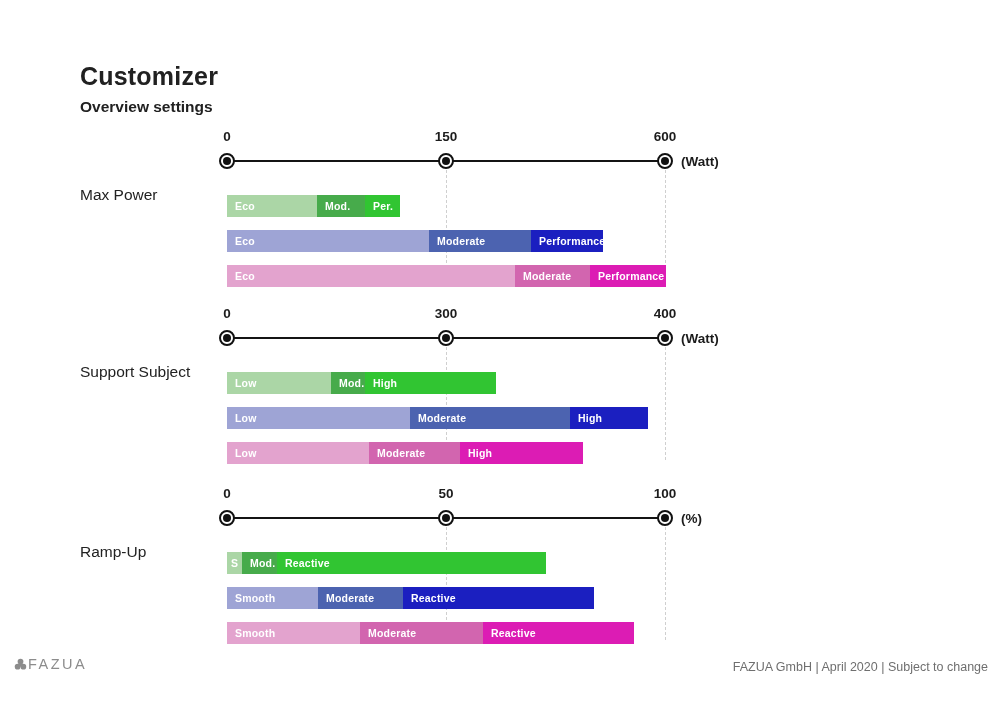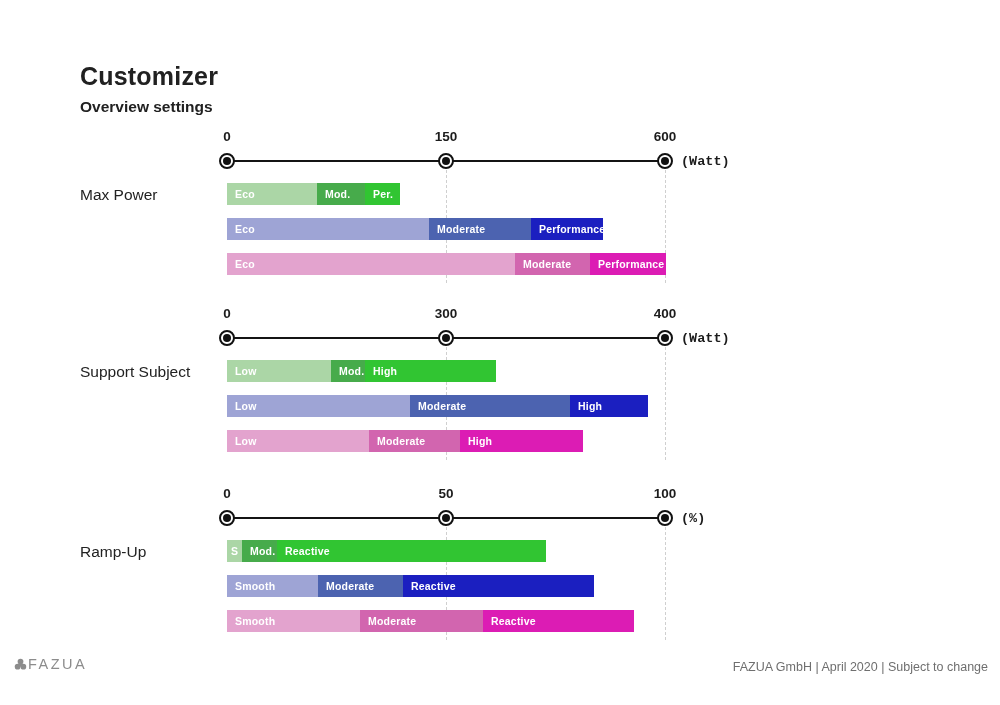--- a/index.html
+++ b/index.html
@@ -16,25 +16,25 @@
     position:absolute; top:3px; transform:translateX(-50%);
     font-size:13.5px; font-weight:600; color:#1c1c1c; height:18px; line-height:18px;
   }
   .track { position:absolute; left:227px; top:35px; width:438px; height:2px; background:#141414; }
   .handle {
     position:absolute; top:36px; transform:translate(-50%,-50%);
     width:16px; height:16px; border:2px solid #111; border-radius:50%; background:#fff;
     display:flex; align-items:center; justify-content:center; cursor:pointer;
   }
   .handle .dot { width:8px; height:8px; border-radius:50%; background:#111; }
-  .unit { position:absolute; left:681px; top:36px; transform:translateY(-50%); font-size:13.5px; font-weight:600; color:#1c1c1c;font-family:Liberation Mono, monospace; }
+  .unit { position:absolute; left:681px; top:36px; transform:translateY(-50%); font-size:13.5px; font-weight:600; color:#1c1c1c; }
   .dash { position:absolute; top:45px; height:113px; width:0; border-left:1px dashed #cfcfcf; }
   .sec-label { position:absolute; left:80px; top:61px; font-size:15.5px; font-weight:400; color:#222; }
 
-  .bar { position:absolute; left:227px; height:34px; display:flex; }
+  .bar { position:absolute; left:227px; height:34px; display:flex;align-items:flex-end; }
   .bar.b1 { top:58px; } .bar.b2 { top:93px; } .bar.b3 { top:128px; }
   .seg {
     height:22px; line-height:22px; padding-left:8px; color:#fff;
     font-size:10.5px; font-weight:600; letter-spacing:0.2px; white-space:nowrap; overflow:visible;
   }
   .seg.tiny { padding-left:4px; }
 
   .footer-brand { position:absolute; left:13px; top:656px; display:flex; align-items:center; }
   .brand-text { font-size:14.5px; color:#8c8c8c; letter-spacing:2.5px; font-weight:400; }
   .footer-note { position:absolute; right:12px; top:660px; font-size:12.5px; color:#6f6f6f; }

